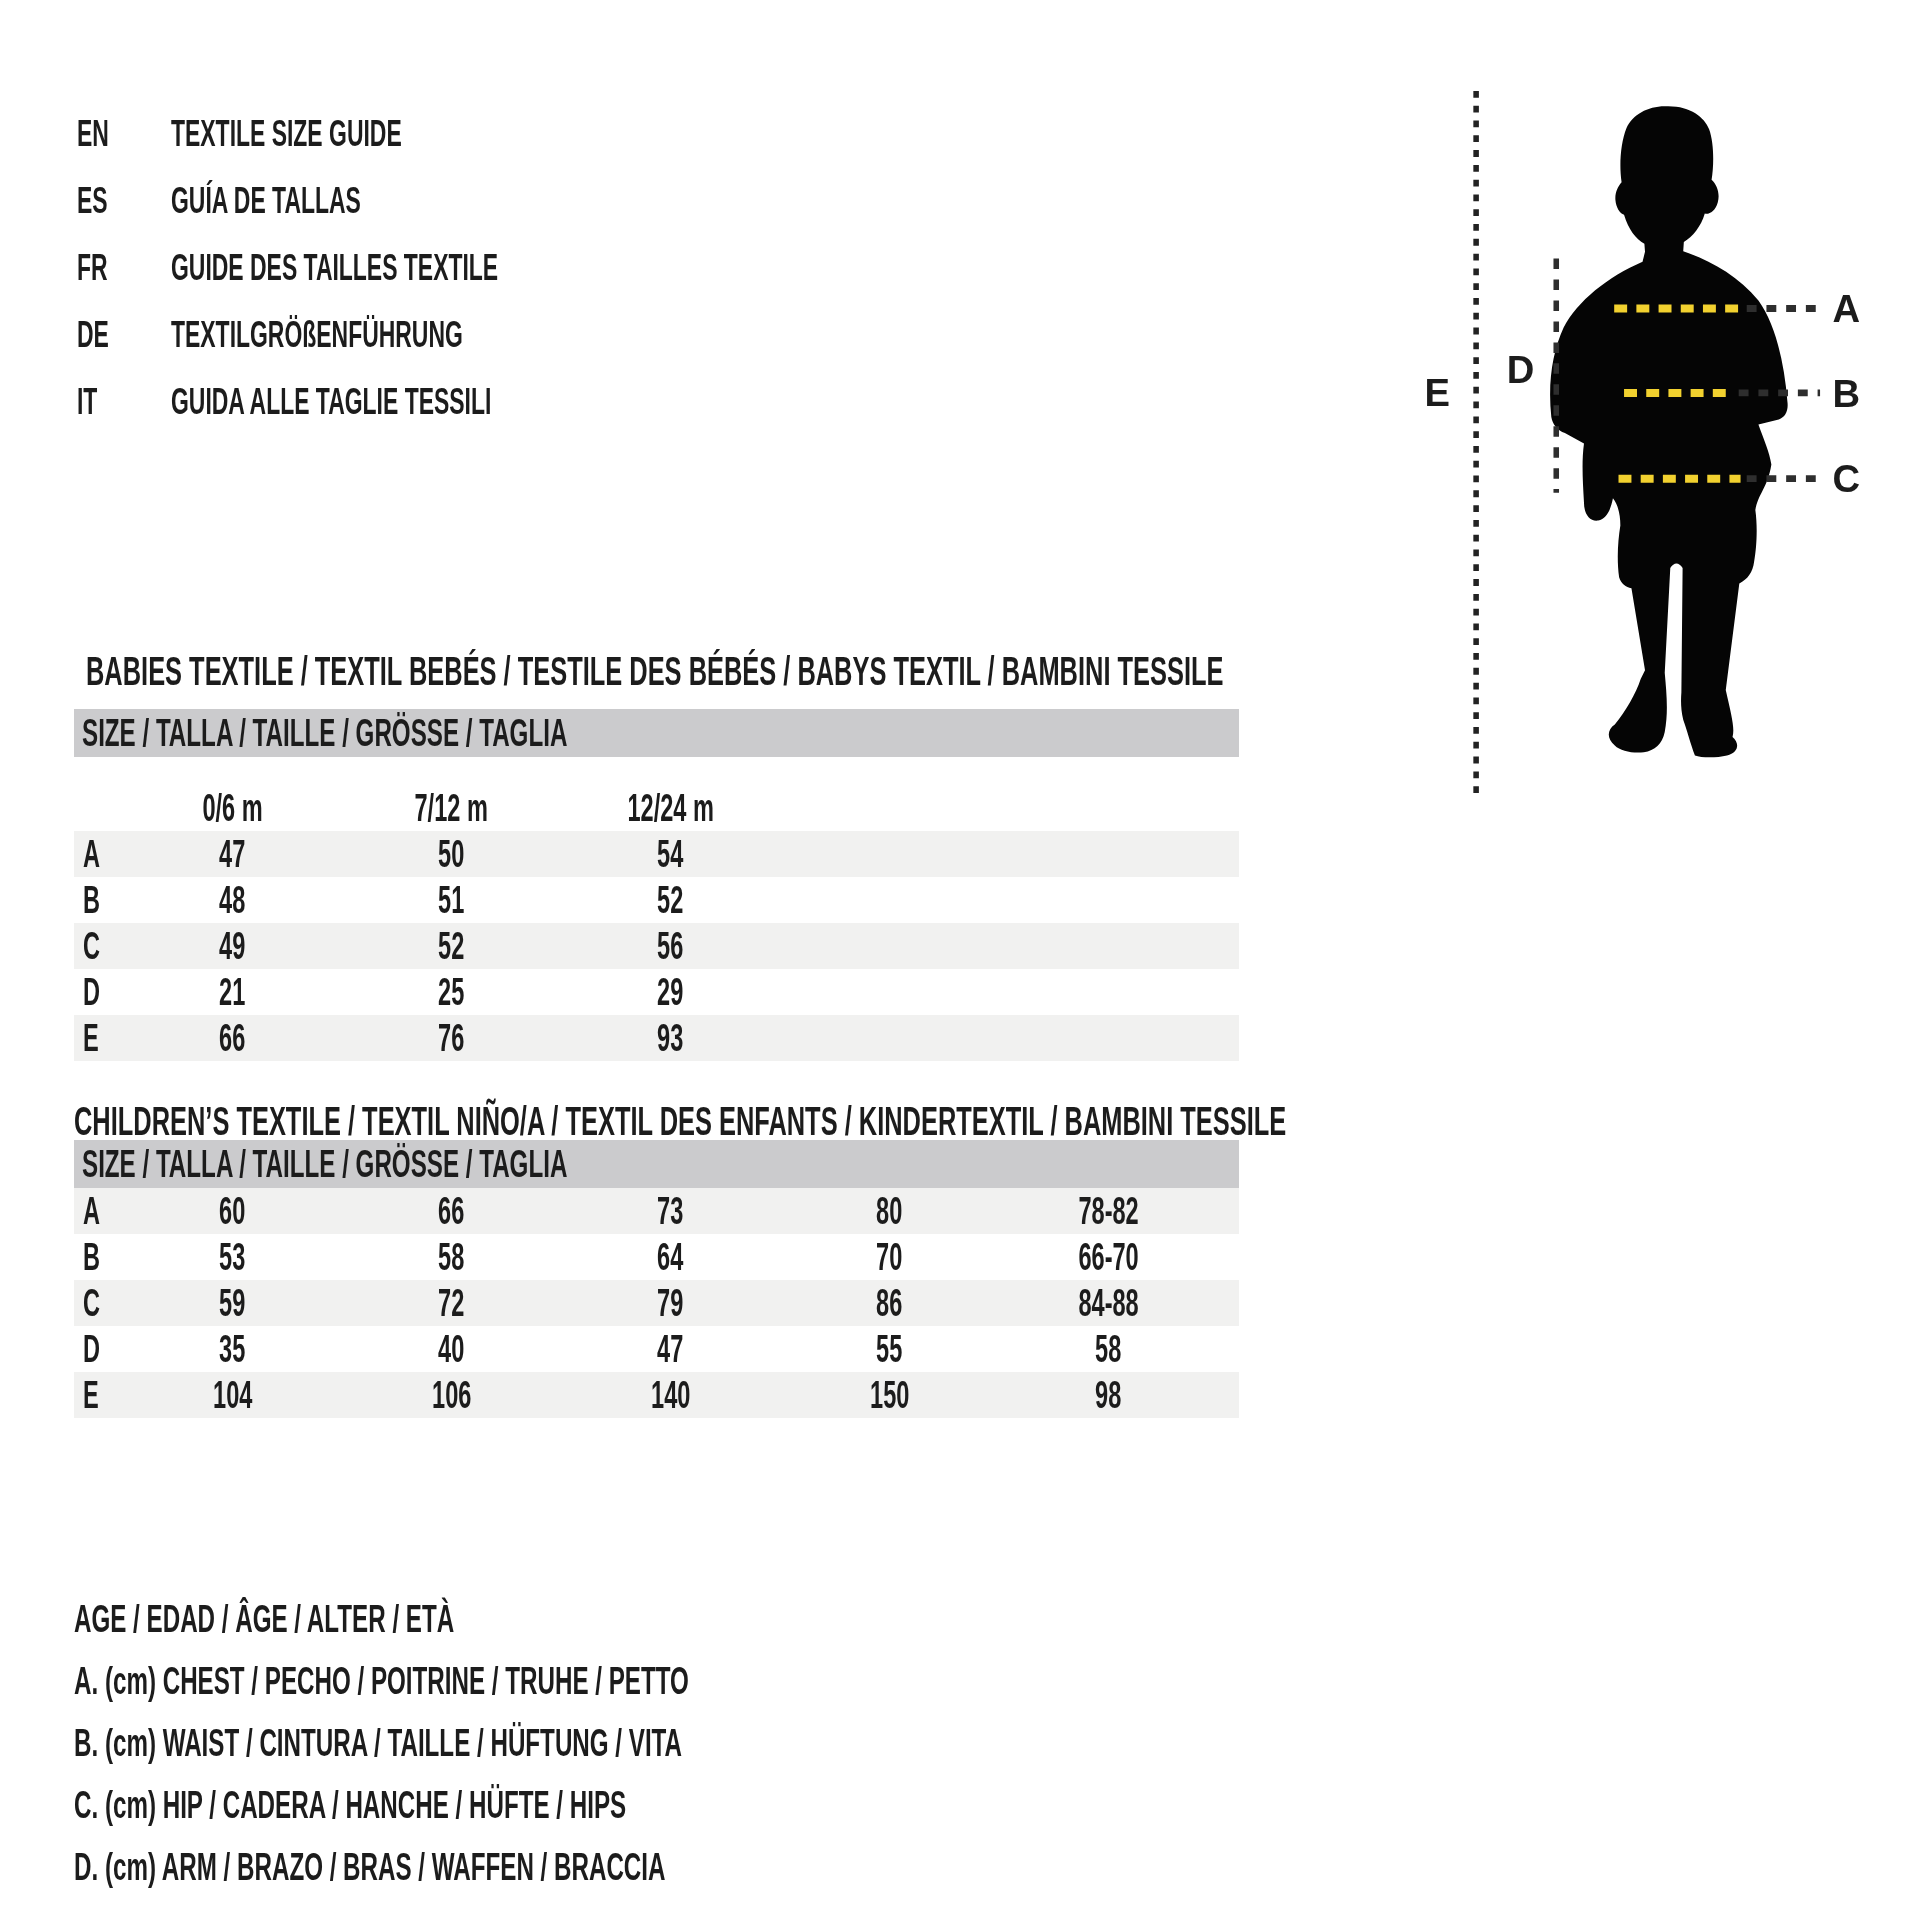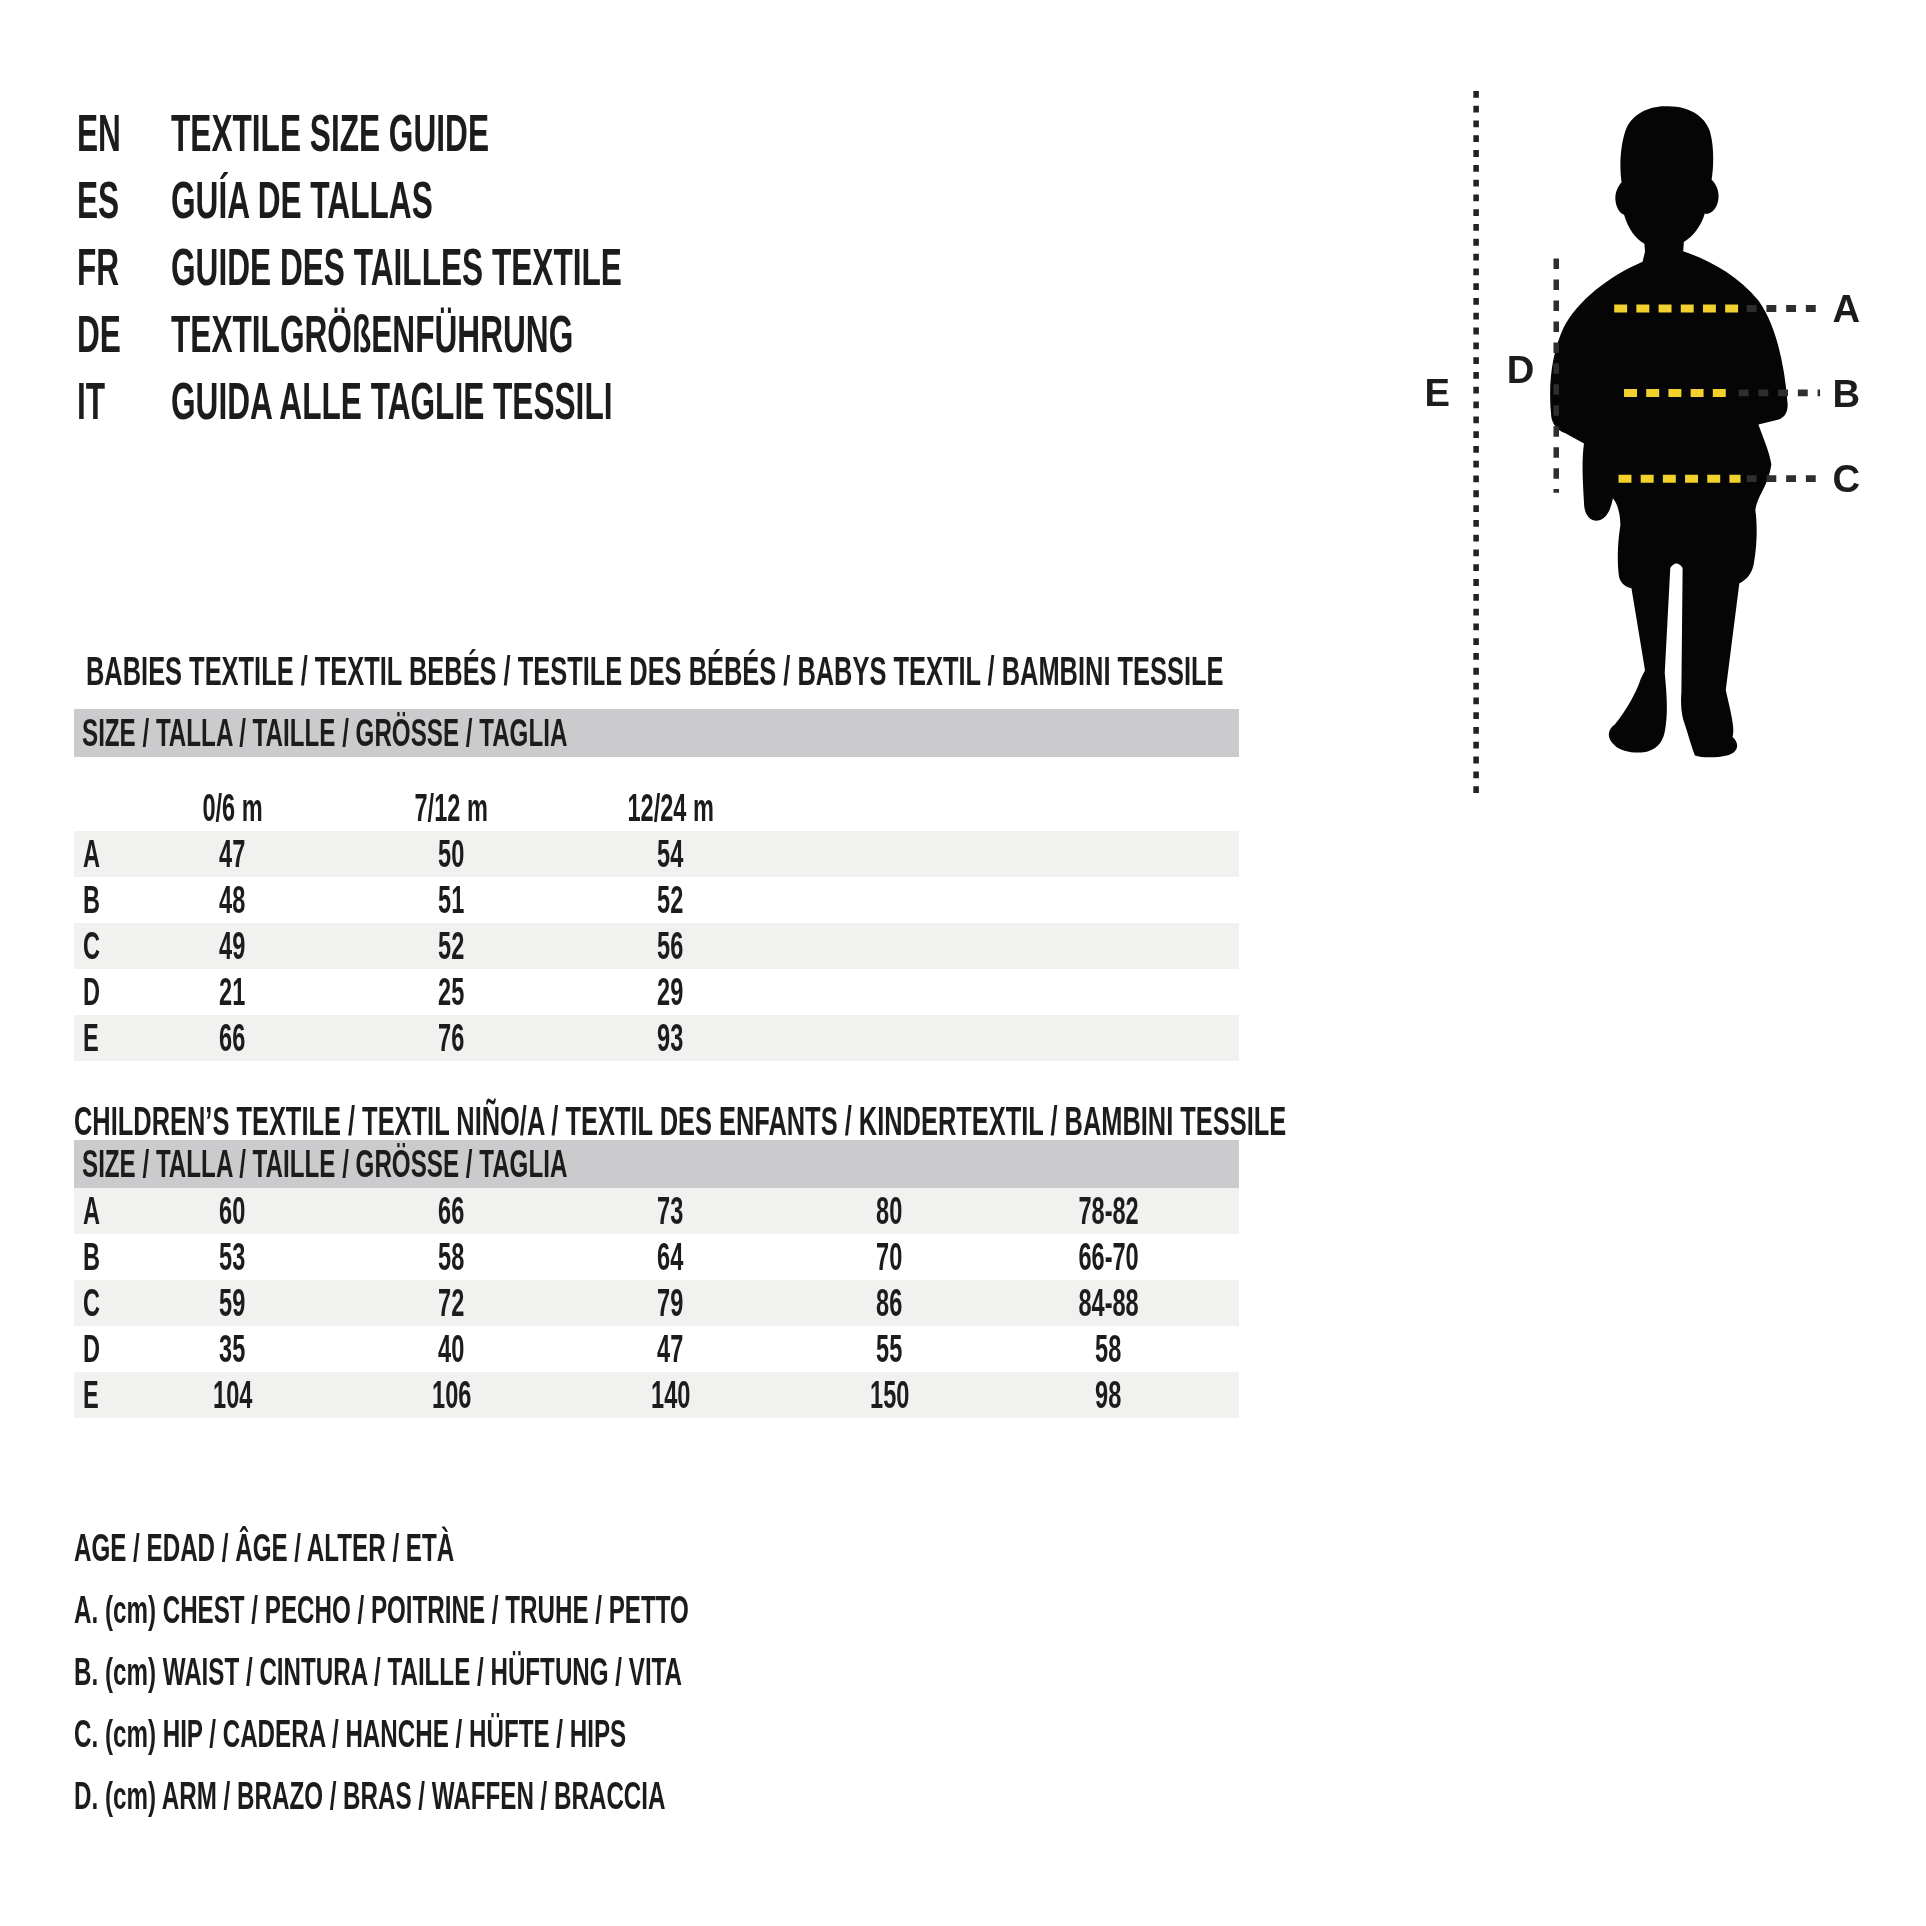--- a/index.html
+++ b/index.html
@@ -8,21 +8,21 @@
   :root{--ink:#1c1c1c;--bar:#cbcbcd;--shade:#f1f1f0;--yellow:#f2d12f;--dash:#2e2e2e;--sil:#050505;}
 
   .abs{position:absolute;}
 
   
   .ct{display:inline-block;transform:scaleX(0.62);transform-origin:0 50%;white-space:nowrap;font-weight:700;}
   .ctc{display:inline-block;transform:scaleX(0.62);transform-origin:50% 50%;white-space:nowrap;font-weight:700;}
 
   
   .langs{left:77px;top:100px;}
-  .langrow{display:flex;height:67px;align-items:center;font-size:51px;}
+  .langrow{display:flex;height:67px;align-items:center;font-size:37px;}
   .lcode{width:94px;flex:none;}
   .ltitle{flex:none;}
 
   
   .secheading{font-size:41px;height:49px;line-height:49px;}
 
   
   .sztable{width:1165px;}
   .tbar{height:48px;line-height:48px;background:var(--bar);padding-left:8px;font-size:39px;}
   .trow{display:flex;align-items:center;height:46px;font-size:38px;}
@@ -276,21 +276,21 @@
         <span class="cell"><span class="ctc">104</span></span>
           <span class="cell"><span class="ctc">106</span></span>
           <span class="cell"><span class="ctc">140</span></span>
           <span class="cell"><span class="ctc">150</span></span>
           <span class="cell"><span class="ctc">98</span></span>
         </span>
       </div>
     </div>
 </div>
 
-<div class="abs" style="left:74px;top:1517px;">
+<div class="abs" style="left:74px;top:1588px;">
 
     <div class="legendrow"><span class="ct">AGE / EDAD / ÂGE / ALTER / ETÀ</span></div>
 
     <div class="legendrow"><span class="ct">A. (cm) CHEST / PECHO / POITRINE / TRUHE / PETTO</span></div>
 
     <div class="legendrow"><span class="ct">B. (cm) WAIST / CINTURA / TAILLE / HÜFTUNG / VITA</span></div>
 
     <div class="legendrow"><span class="ct">C. (cm) HIP / CADERA / HANCHE / HÜFTE / HIPS</span></div>
 
     <div class="legendrow"><span class="ct">D. (cm) ARM / BRAZO / BRAS / WAFFEN / BRACCIA</span></div>

